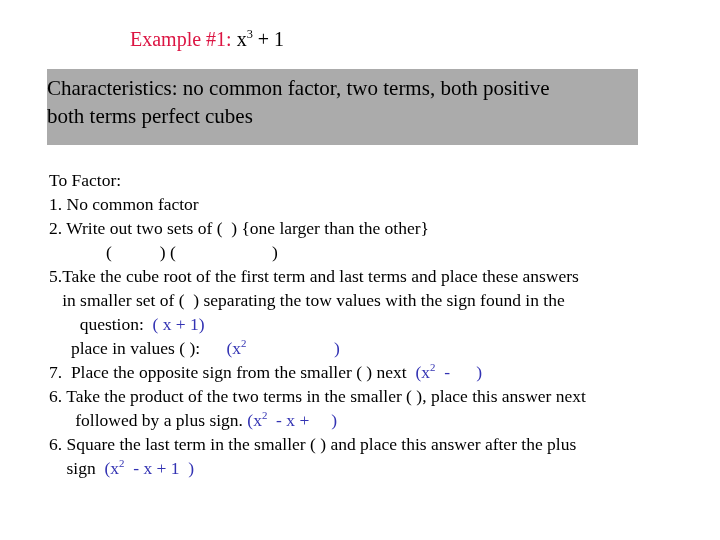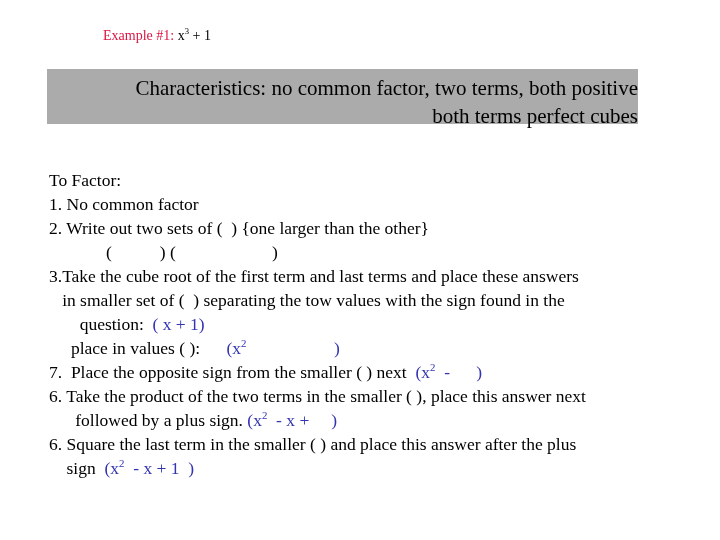--- a/index.html
+++ b/index.html
@@ -7,34 +7,34 @@
     position: relative;
     width: 720px;
     height: 540px;
     background: #ffffff;
     font-family: "Liberation Serif", "DejaVu Serif", serif;
     color: #000000;
     overflow: hidden;
   }
   .slide-title {
     position: absolute;
-    left: 103px;
+    left: 130px;
     top: 28px;
-    font-size: 14px;
+    font-size: 20px;
     white-space: pre;
   }
   .char-box {
     position: absolute;
     left: 47px;
     top: 69px;
     width: 591px;
-    height: 55px;
+    height: 76px;
     box-sizing: border-box;
     padding-top: 5px;
-    text-align: right;
+    text-align: left;
     font-size: 21px;
     line-height: 28px;
   }
   .body-text {
     position: absolute;
     left: 49px;
     top: 168px;
     font-size: 17.5px;
   }
   .body-line {
@@ -57,21 +57,21 @@
   <div class="char-box" style="background: rgb(171, 171, 171);">
     <div>Characteristics: no common factor, two terms, both positive</div>
     <div>both terms perfect cubes</div>
   </div>
 
   <div class="body-text">
       <div class="body-line"><span>To Factor:</span></div>
       <div class="body-line"><span>1. No common factor</span></div>
       <div class="body-line"><span>2. Write out two sets of (  ) {one larger than the other}</span></div>
       <div class="body-line"><span>             (           ) (                      )</span></div>
-      <div class="body-line"><span>3.Take the cube root of the first term and last terms and place these answers</span></div>
+      <div class="body-line"><span>5.Take the cube root of the first term and last terms and place these answers</span></div>
       <div class="body-line"><span>   in smaller set of (  ) separating the tow values with the sign found in the</span></div>
       <div class="body-line"><span>       question:  </span><span style="color: rgb(51, 51, 179);">( x + 1)</span></div>
       <div class="body-line"><span>     place in values ( ):      </span><span style="color: rgb(51, 51, 179);">(x</span><sup style="color: rgb(51, 51, 179);">2</sup><span style="color: rgb(51, 51, 179);">                    )</span></div>
       <div class="body-line"><span>7.  Place the opposite sign from the smaller ( ) next  </span><span style="color: rgb(51, 51, 179);">(x</span><sup style="color: rgb(51, 51, 179);">2</sup><span style="color: rgb(51, 51, 179);">  -      )</span></div>
       <div class="body-line"><span>6. Take the product of the two terms in the smaller ( ), place this answer next</span></div>
       <div class="body-line"><span>      followed by a plus sign. </span><span style="color: rgb(51, 51, 179);">(x</span><sup style="color: rgb(51, 51, 179);">2</sup><span style="color: rgb(51, 51, 179);">  - x +     )</span></div>
       <div class="body-line"><span>6. Square the last term in the smaller ( ) and place this answer after the plus</span></div>
       <div class="body-line"><span>    sign  </span><span style="color: rgb(51, 51, 179);">(x</span><sup style="color: rgb(51, 51, 179);">2</sup><span style="color: rgb(51, 51, 179); text-align: center;">  - x + 1  )</span></div>
     </div>
 

